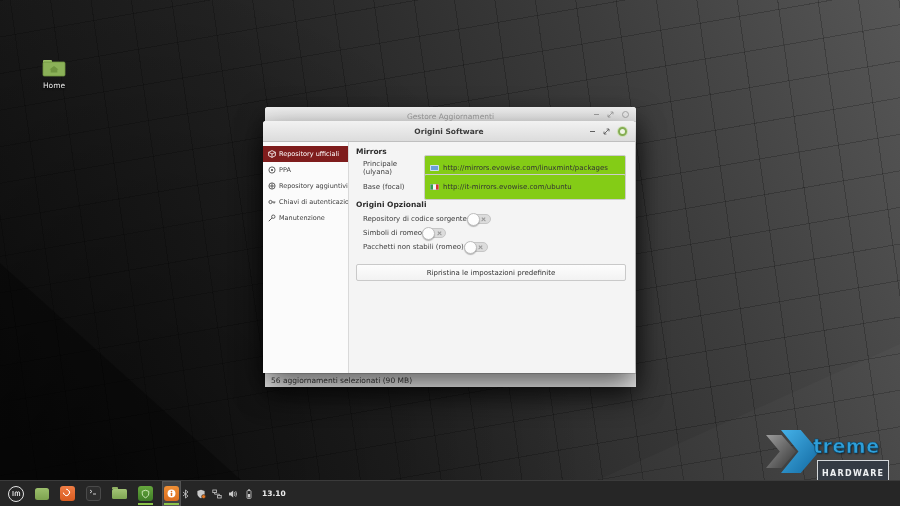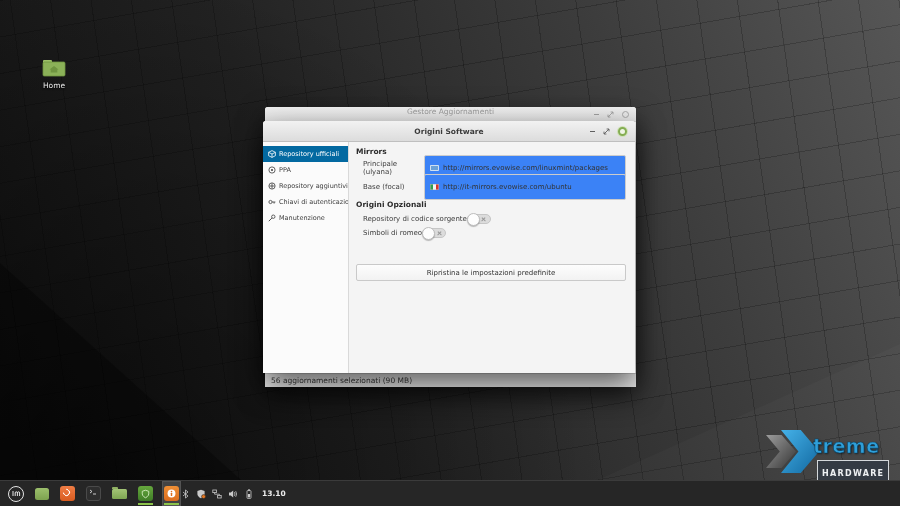--- a/index.html
+++ b/index.html
@@ -19,21 +19,21 @@
   .desk-icon{position:absolute;width:58px;text-align:center;color:#ececec;font-size:7.5px;
     text-shadow:0 1px 2px rgba(0,0,0,.95);cursor:default;}
   .desk-icon .glyph{display:block;margin:0 auto 2px;}
   #icon-computer{left:25px;top:11px;}
   #icon-home{left:25px;top:58px;}
 
   
   .win-um{position:absolute;left:265px;top:107px;width:371px;height:280px;background:#f6f6f6;
     border-radius:3px 3px 0 0;box-shadow:0 10px 26px rgba(0,0,0,.55);}
   .um-titlebar{height:14px;background:linear-gradient(#efefef,#e1e1e1);border-bottom:1px solid #cfcfcf;
-    border-radius:3px 3px 0 0;position:relative;display:flex;align-items:flex-start;justify-content:center;}
+    border-radius:3px 3px 0 0;position:relative;display:flex;align-items:flex-end;justify-content:center;}
   .um-title{font-size:7.5px;color:#9b9b9b;}
   .winbtns{position:absolute;right:7px;top:0;height:100%;display:flex;align-items:center;gap:8px;}
   .dash{width:5px;height:1px;background:#9f9f9f;}
   .ring{width:7px;height:7px;border:1.5px solid #a8a8a8;border-radius:50%;box-sizing:border-box;}
   .um-status{position:absolute;bottom:0;left:0;right:0;height:13px;background:#e9e9e9;border-top:1px solid #c9c9c9;
     display:flex;align-items:center;padding:0 6px;font-size:7.5px;color:#3a3a3a;}
 
   
   .win-ss{position:absolute;left:263px;top:121px;width:372px;height:252px;background:#f4f4f4;
     border-radius:3px 3px 0 0;box-shadow:0 12px 30px rgba(0,0,0,.6);display:flex;flex-direction:column;}
@@ -41,27 +41,27 @@
     border-radius:3px 3px 0 0;position:relative;display:flex;align-items:center;justify-content:center;flex:0 0 auto;}
   .ss-title{font-size:7.5px;font-weight:bold;color:#3b3b3b;}
   .ss-btns{position:absolute;right:8px;top:0;height:100%;display:flex;align-items:center;gap:8px;}
   .dash.dark{background:#5f5f5f;}
   .close-dot{width:9px;height:9px;border-radius:50%;background:#eef4e4;border:2px solid #84ad52;
     box-sizing:border-box;box-shadow:0 0 0 1px #cfe0b8;}
   .ss-body{flex:1;display:flex;min-height:0;}
   .ss-sidebar{width:86px;background:#fbfbfb;border-right:1px solid #d9d9d9;padding-top:4px;box-sizing:border-box;flex:0 0 auto;}
   .side-item{height:16px;display:flex;align-items:center;gap:3px;padding:0 2px 0 5px;font-size:6.5px;
     color:#3d3d3d;white-space:nowrap;overflow:hidden;cursor:default;}
-  .side-item.selected{background:#0369a1;color:#fff;}
+  .side-item.selected{background:#7f1d1d;color:#fff;}
   .side-item svg{flex:0 0 auto;}
   .ss-content{flex:1;position:relative;color:#3c3c3c;}
   .hdr{position:absolute;left:7px;font-size:7.5px;font-weight:bold;color:#2c2c2c;}
   .mrow{position:absolute;left:14px;right:9px;height:14px;display:flex;align-items:center;}
   .mlabel{width:61px;font-size:7px;color:#3c3c3c;}
-  .mbtn{flex:1;height:14px;background:#3b82f6;border:1px solid #ccc;border-radius:2px;display:flex;
+  .mbtn{flex:1;height:14px;background:#84cc16;border:1px solid #ccc;border-radius:2px;display:flex;
     align-items:center;gap:4px;padding:12px 5px;box-sizing:border-box;font-size:7px;color:#333;
     overflow:hidden;white-space:nowrap;cursor:default;}
   .flag{width:9px;height:6.5px;border-radius:1px;flex:0 0 auto;}
   .flag.mint{background:#6aa1d8;box-shadow:inset 0 0 0 1px #cfe0f2;}
   .flag.italy{background:linear-gradient(90deg,#2e9e4f 0 33%,#f5f5f5 33% 66%,#d6342c 66%);box-shadow:inset 0 0 0 .5px #bbb;}
   .trow{position:absolute;left:14px;right:9px;height:13px;display:flex;align-items:center;}
   .tlabel{font-size:7px;color:#3c3c3c;}
   .toggle{width:24px;height:10px;background:#dcdcdc;border:1px solid #c6c6c6;border-radius:6px;position:relative;box-sizing:border-box;cursor:default;}
   .knob{position:absolute;left:-1px;top:-2px;width:13px;height:13px;background:#fdfdfd;border:1px solid #bdbdbd;
     border-radius:50%;box-sizing:border-box;box-shadow:0 1px 1px rgba(0,0,0,.25);}
@@ -221,20 +221,27 @@
               <span class="tcross"></span>
             </span>
         </div>
         <div class="trow" style="top:84px;">
           <span class="tlabel">Simboli di romeo</span>
           <span class="toggle">
               <span class="knob"></span>
               <span class="tcross"></span>
             </span>
         </div>
+        <div class="trow" style="top:98px;">
+          <span class="tlabel">Pacchetti non stabili (romeo)</span>
+          <span class="toggle">
+              <span class="knob"></span>
+              <span class="tcross"></span>
+            </span>
+        </div>
 
         <div class="reset-btn">Ripristina le impostazioni predefinite</div>
       </div>
     </div>
   </div>
 
   <div class="wm">
     <div class="chev gray"></div>
     <div class="chev blue"></div>
     <div class="wm-treme">treme</div>

